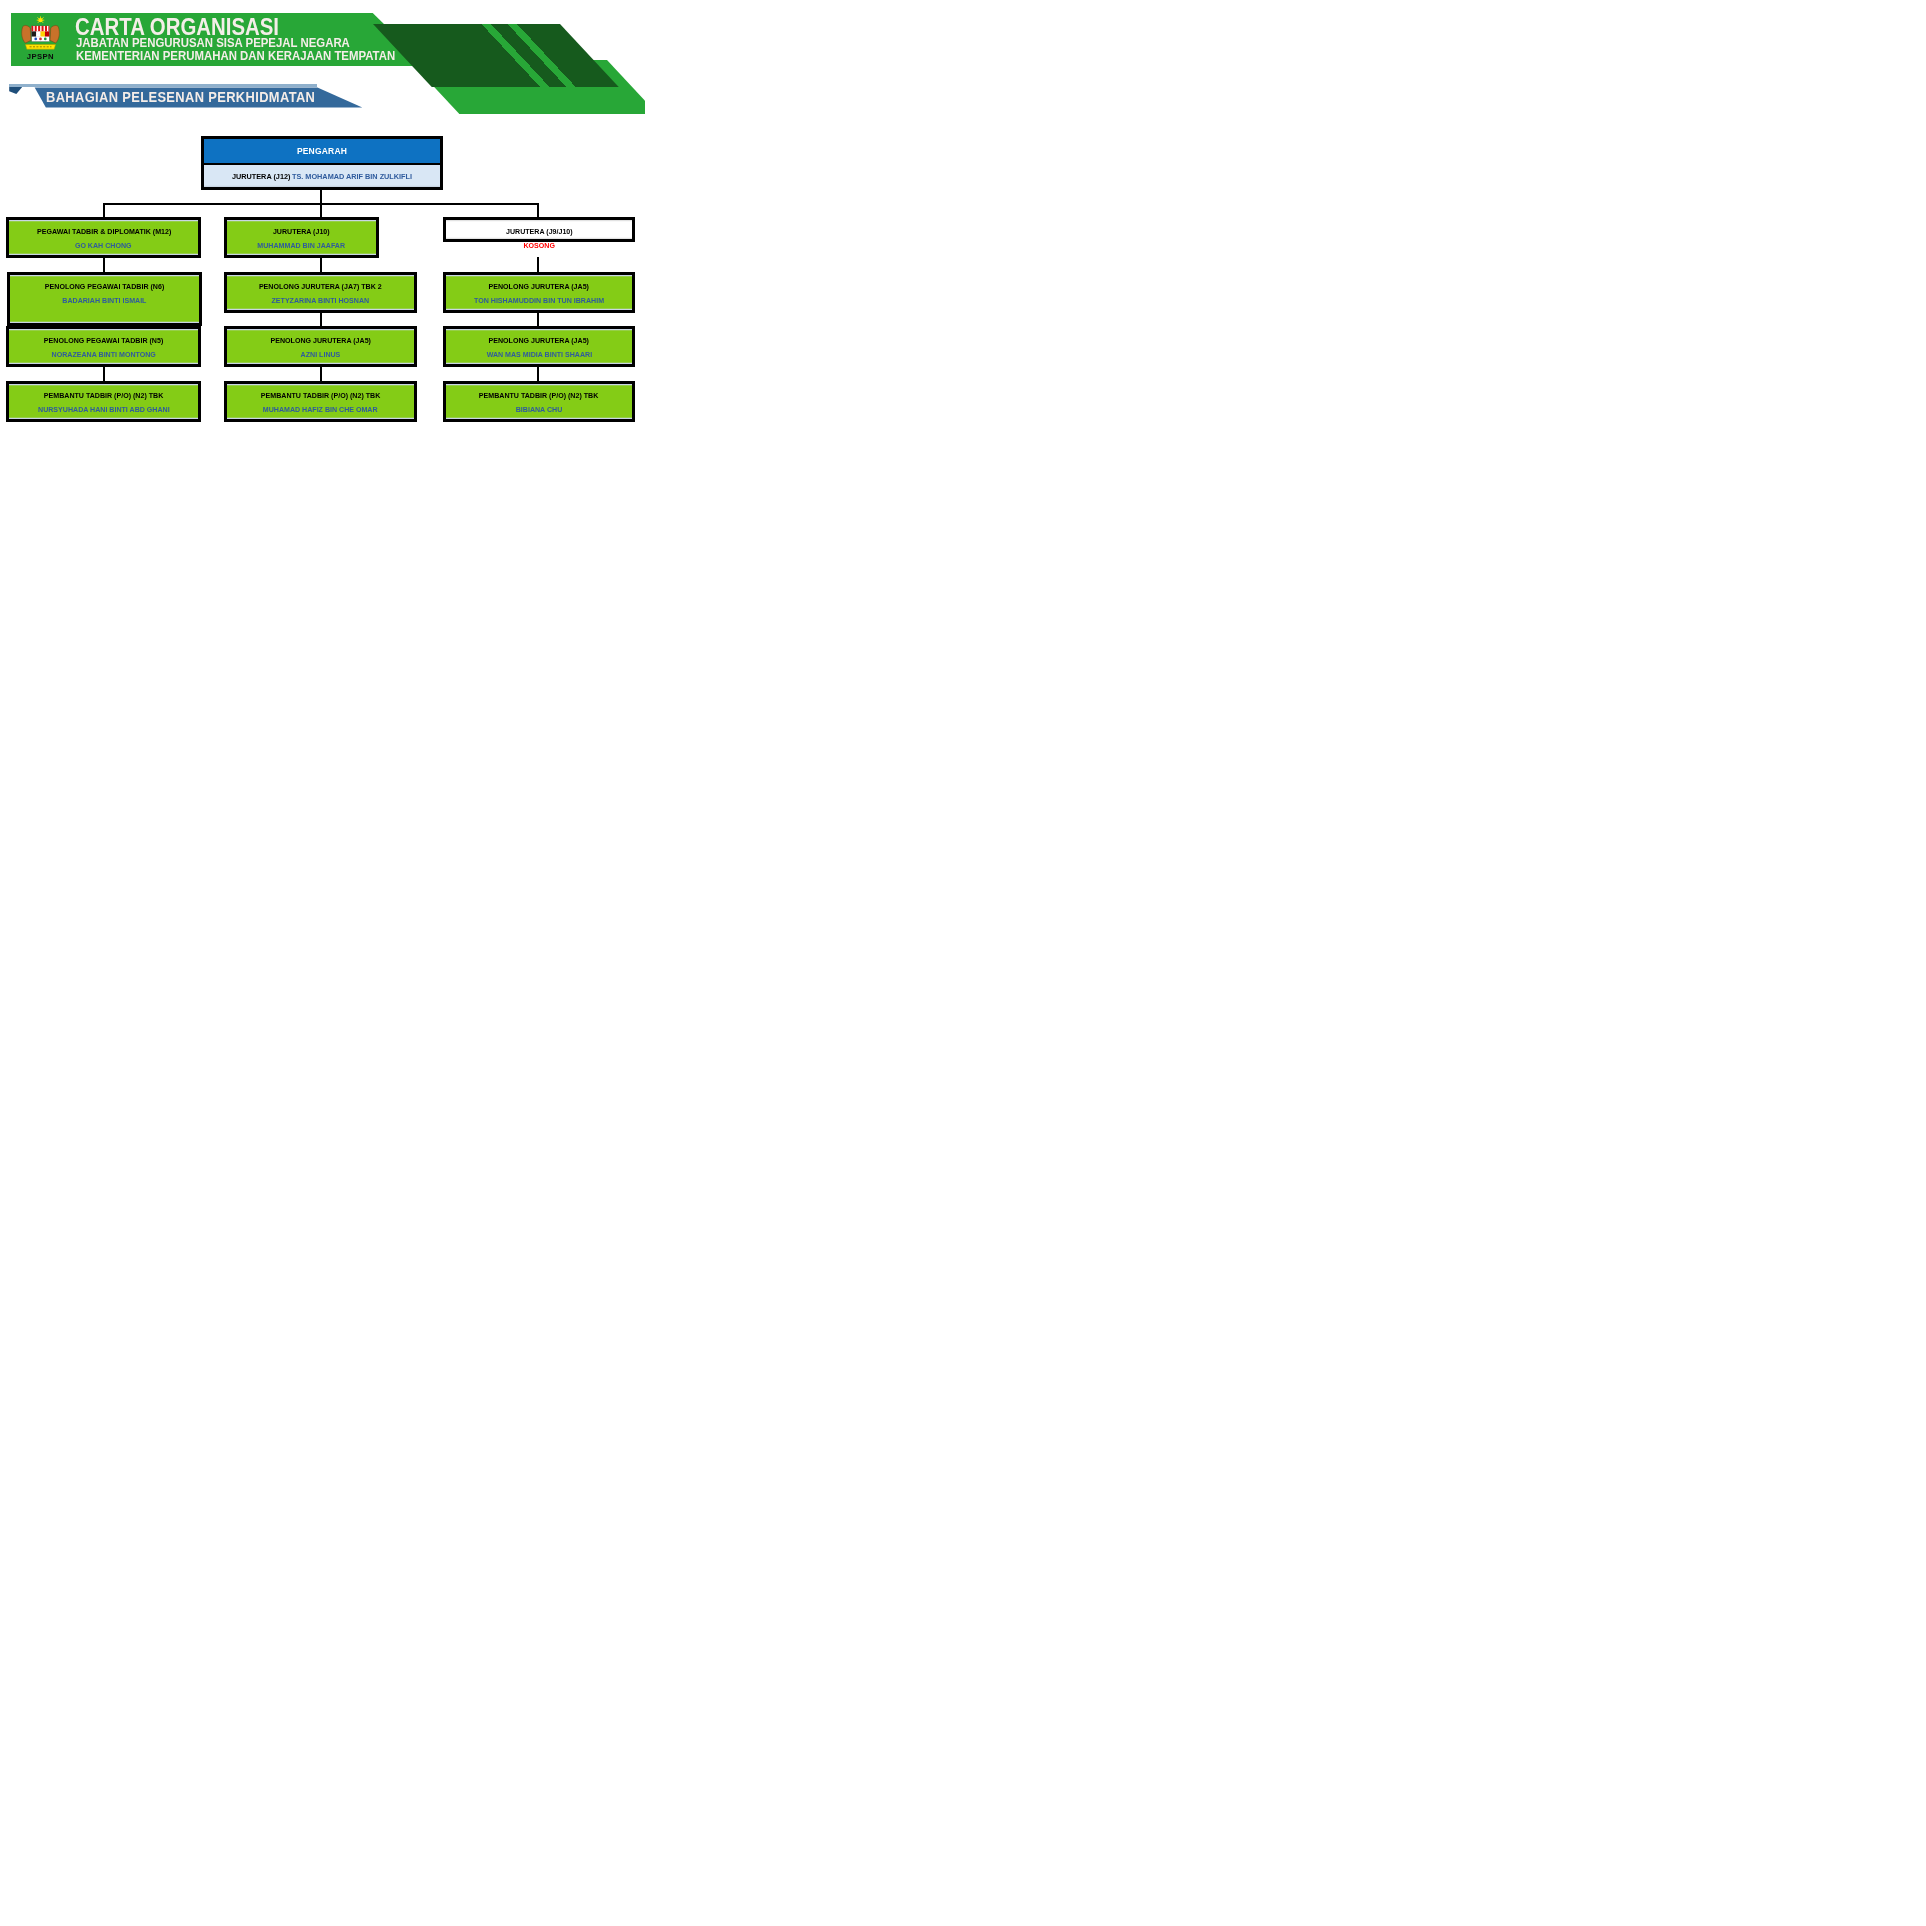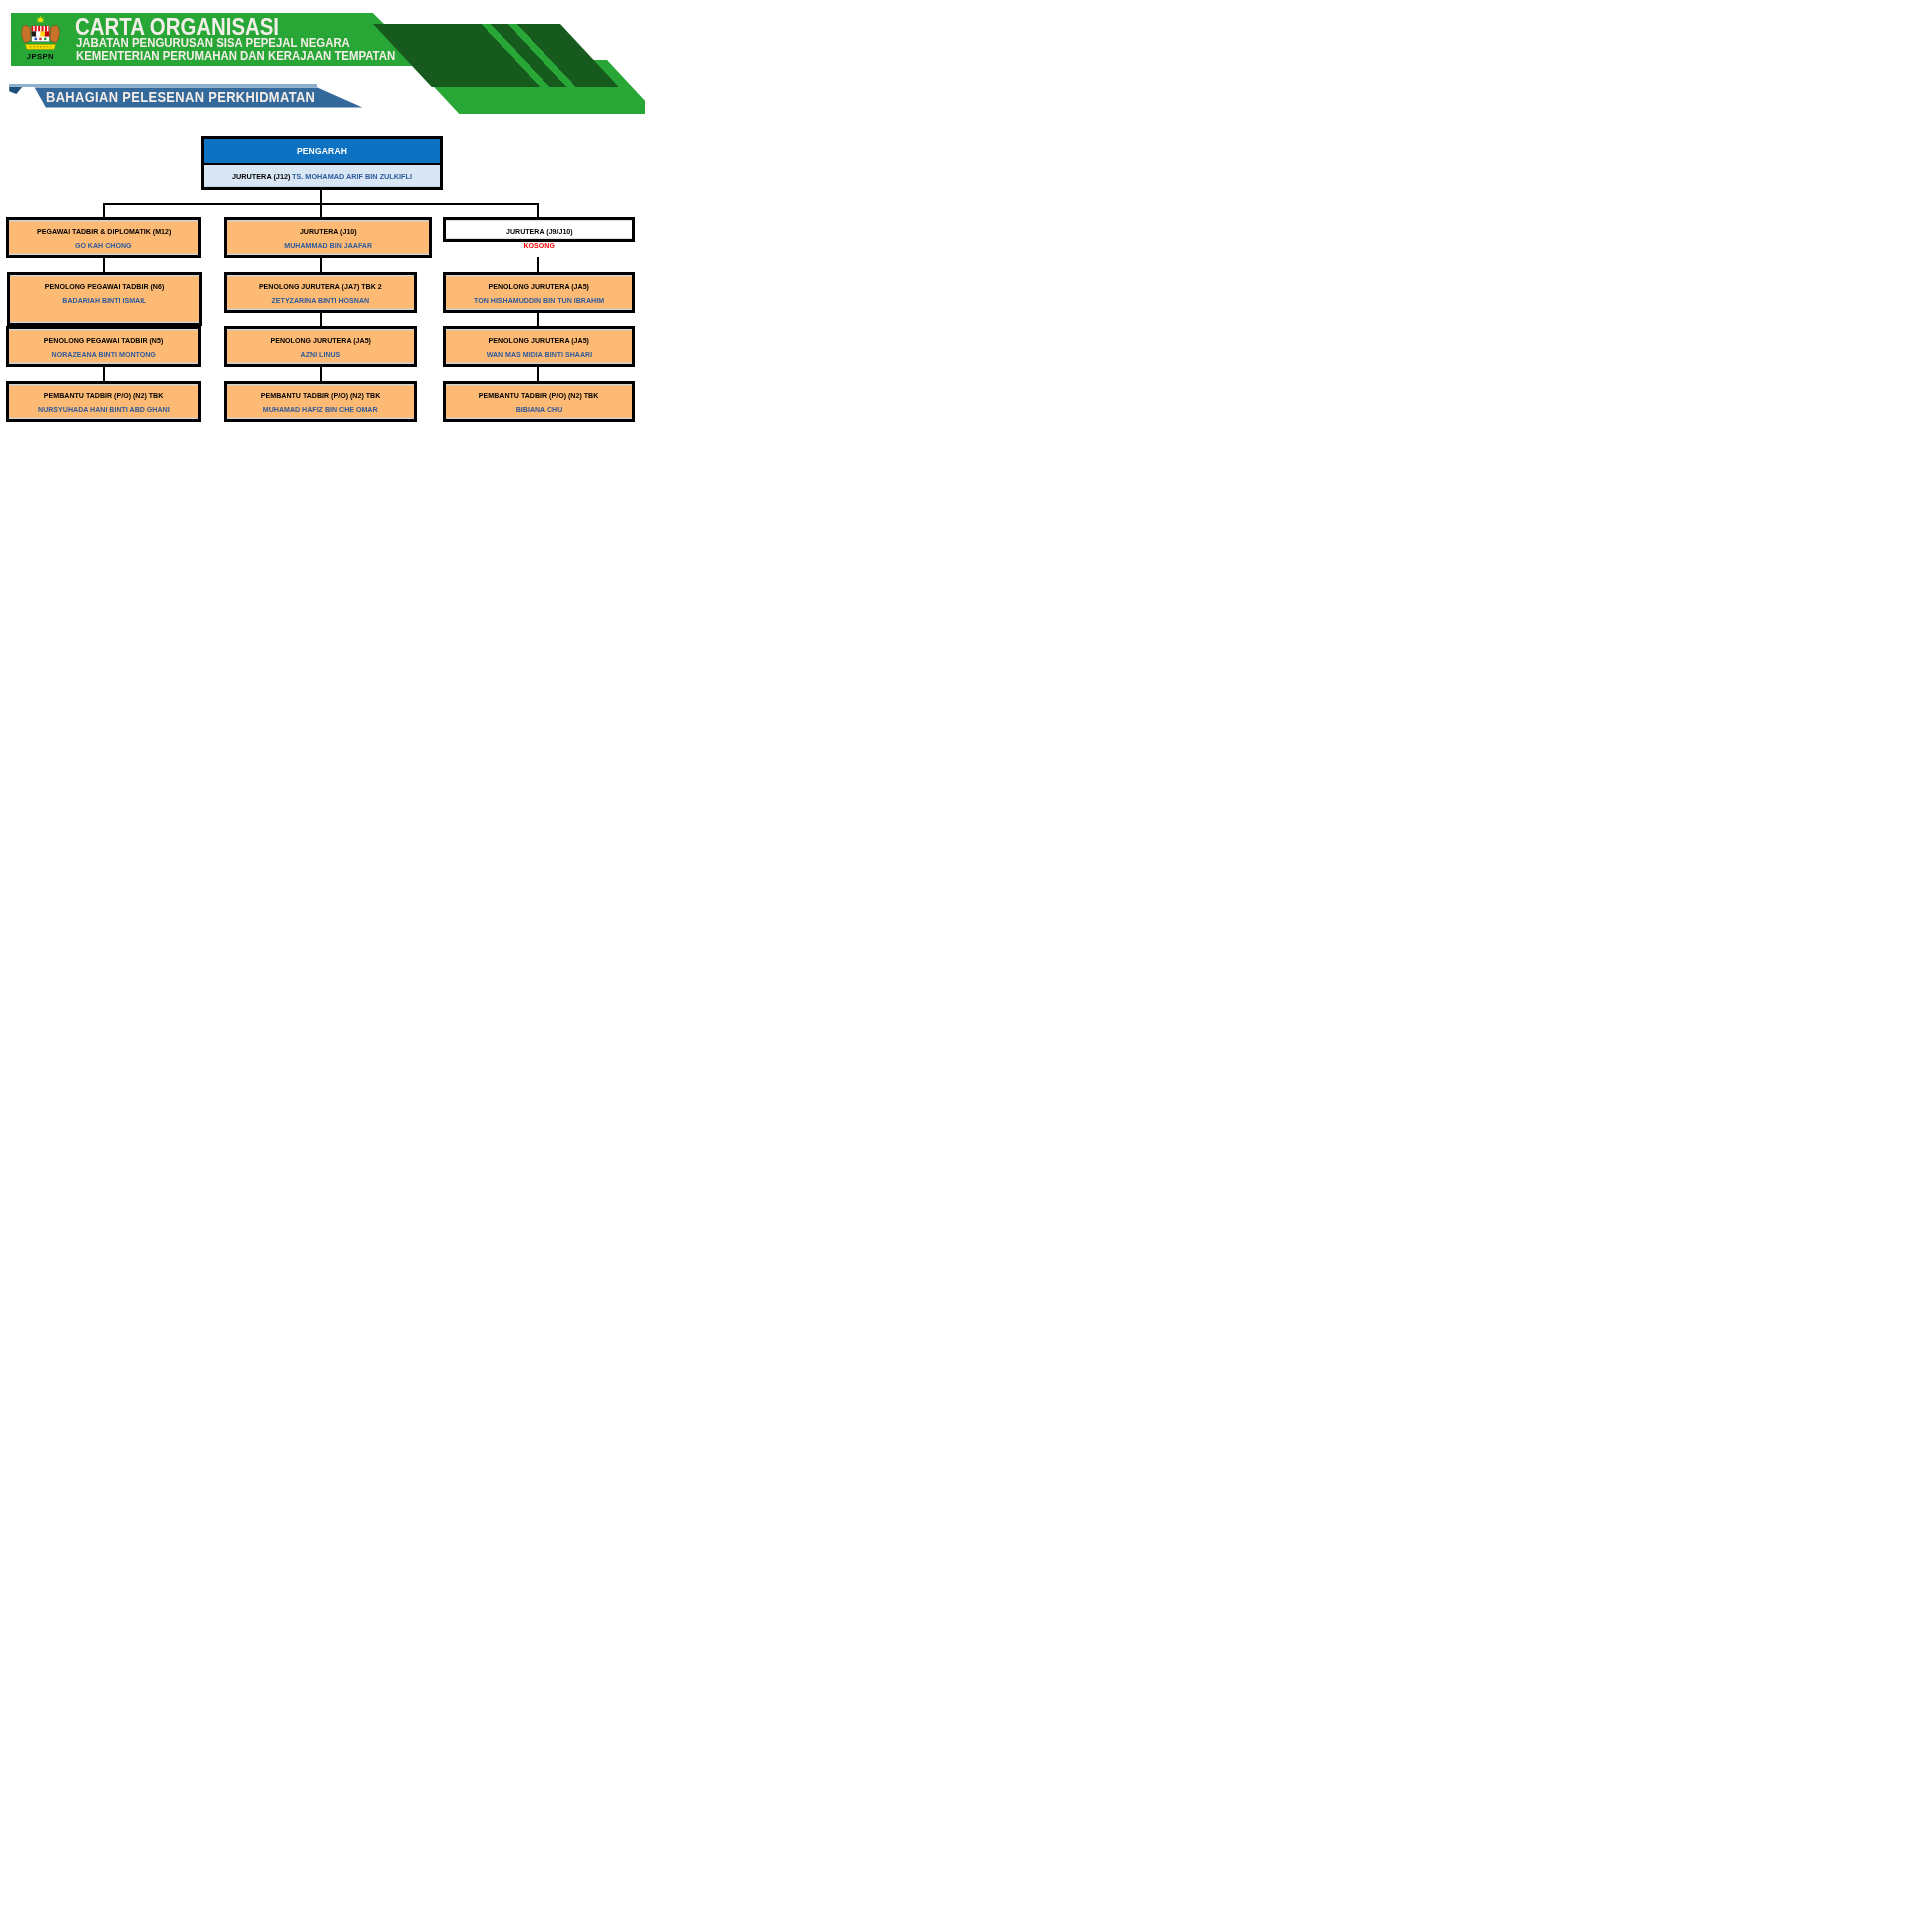--- a/index.html
+++ b/index.html
@@ -32,21 +32,21 @@
   .banner{position:absolute;left:33px;top:87px;width:330px;height:21px;background:#34699B;
         clip-path:polygon(0.5% 2%,86.2% 2%,99.8% 98%,3.9% 98%);}
   .banner-label{position:absolute;left:46px;top:88px;width:266px;height:18.5px;display:flex;align-items:center;
         font-weight:bold;font-size:14px;color:#F5EDE8;transform:scaleX(.92);transform-origin:0 0;
         letter-spacing:0.4px;white-space:nowrap;}
 
   
   .line{position:absolute;background:#000;}
 
   
-  .obox{position:absolute;background:#fdba74;border:3.1px solid #000;box-sizing:border-box;
+  .obox{position:absolute;background:#84cc16;border:3.1px solid #000;box-sizing:border-box;
         display:flex;flex-direction:column;align-items:center;padding-top:7px;gap:4.6px;
         box-shadow:inset 0 1.2px 0 #c9d6e4, inset 0 -1.2px 0 #c9d6e4;}
   .obox.white{background:#ffffff;box-shadow:inset 0 1.2px 0 #e2e2e2, inset 0 -1.2px 0 #e2e2e2;}
   .obox .role{font-weight:bold;font-size:7.3px;color:#000;white-space:nowrap;transform:scaleX(.97);}
   .obox .name{font-weight:bold;font-size:7.3px;color:#2F5B9D;white-space:nowrap;transform:scaleX(.97);}
   .obox .name.red{color:#FF0000;}
 
   .root{position:absolute;left:201px;top:136px;width:242px;height:54px;border:3.1px solid #000;
         box-sizing:border-box;background:#D9E7F5;display:flex;flex-direction:column;}
   .root .head{height:24px;background:#0E72C2;display:flex;align-items:center;justify-content:center;
@@ -152,21 +152,21 @@
   </div>
   <div class="obox" style="left:6.2px;top:326px;width:195px;height:41px;">
     <div class="role">PENOLONG PEGAWAI TADBIR (N5)</div>
     <div class="name">NORAZEANA BINTI MONTONG</div>
   </div>
   <div class="obox" style="left:6.2px;top:381px;width:195px;height:41px;">
     <div class="role">PEMBANTU TADBIR (P/O) (N2) TBK</div>
     <div class="name">NURSYUHADA HANI BINTI ABD GHANI</div>
   </div>
 
-  <div class="obox" style="left:224px;top:217px;width:208px;height:41px;">
+  <div class="obox" style="left:224px;top:217px;width:155px;height:41px;">
     <div class="role">JURUTERA (J10)</div>
     <div class="name">MUHAMMAD BIN JAAFAR</div>
   </div>
   <div class="obox" style="left:224px;top:272px;width:193px;height:41px;">
     <div class="role">PENOLONG JURUTERA (JA7) TBK 2</div>
     <div class="name">ZETYZARINA BINTI HOSNAN</div>
   </div>
   <div class="obox" style="left:224px;top:326px;width:193px;height:41px;">
     <div class="role">PENOLONG JURUTERA (JA5)</div>
     <div class="name">AZNI LINUS</div>

